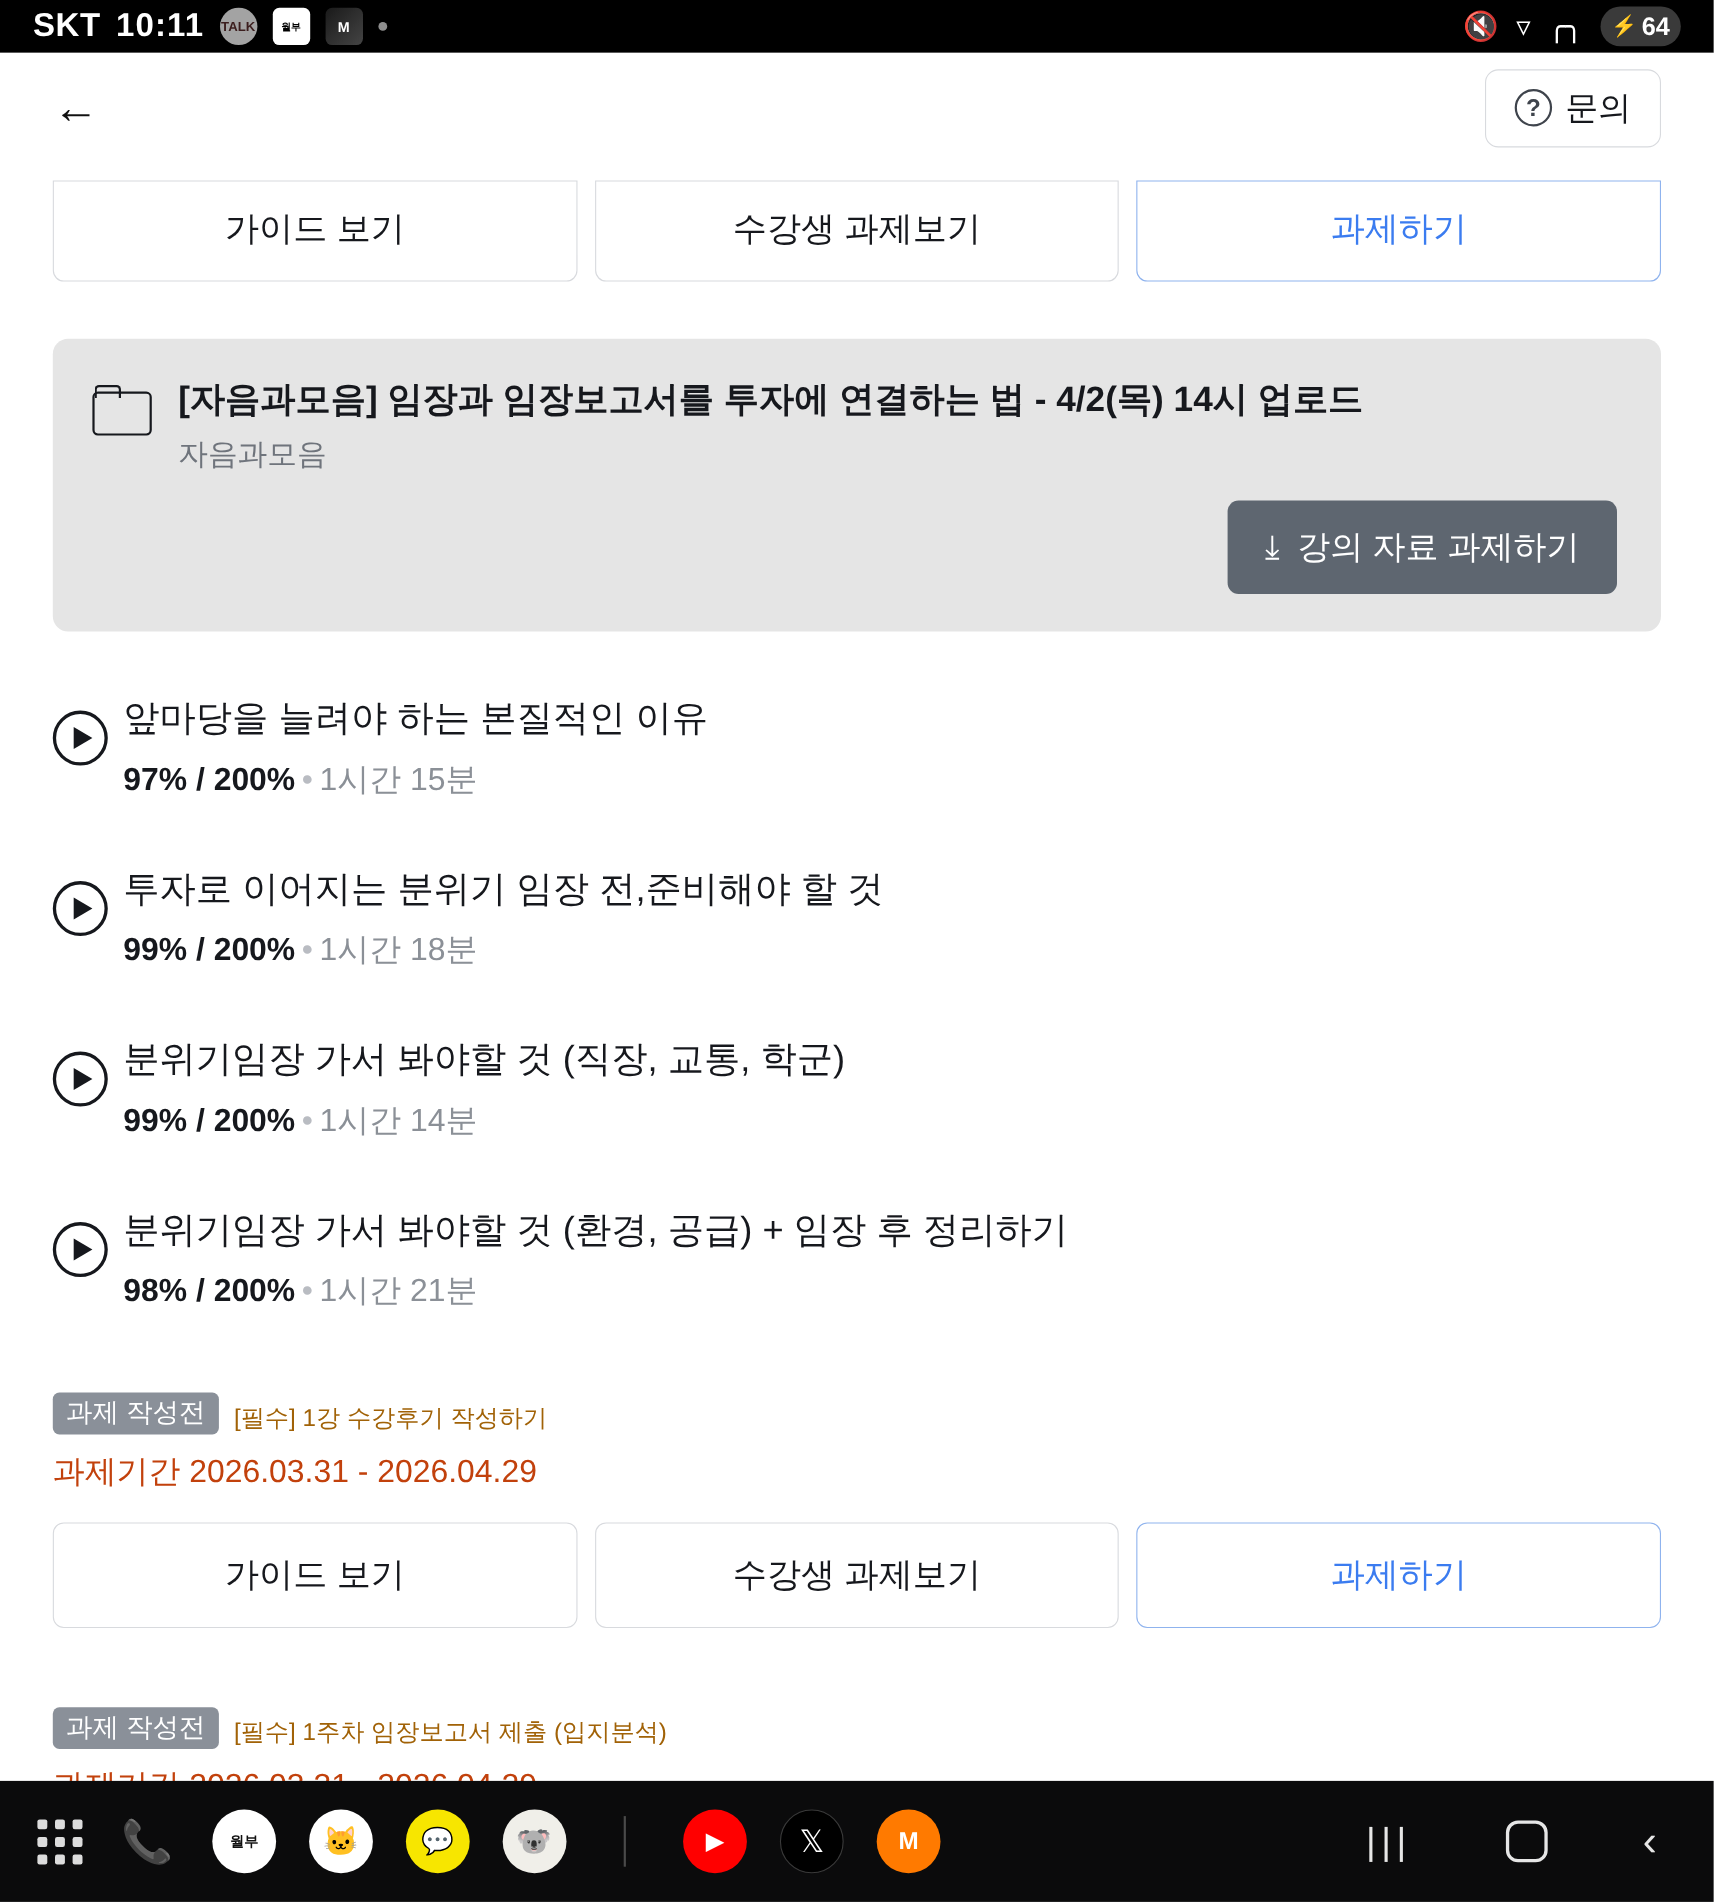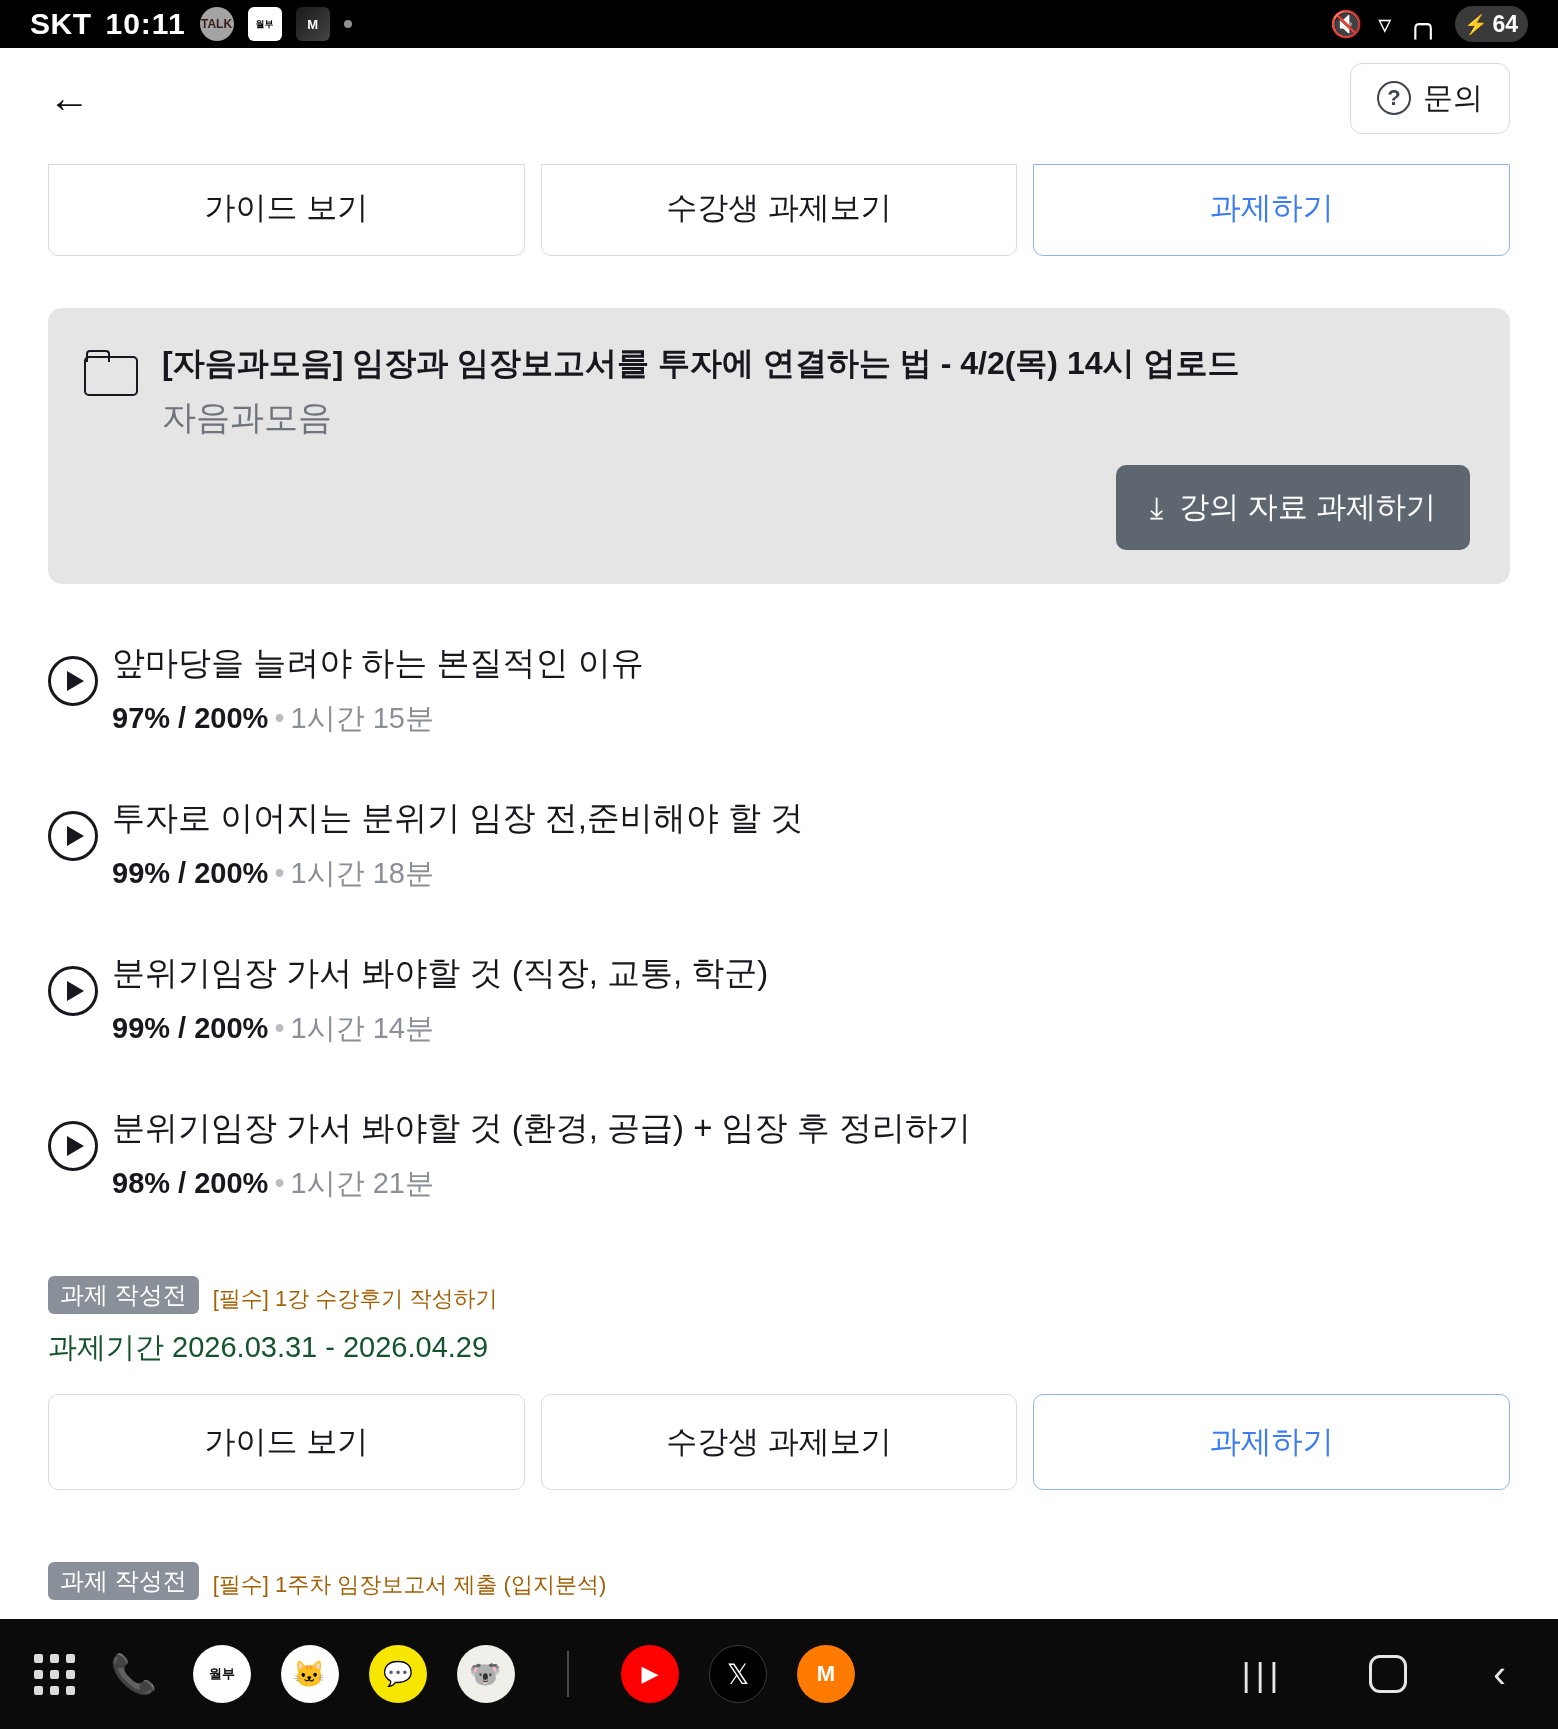--- a/index.html
+++ b/index.html
@@ -135,21 +135,21 @@
     position: absolute; left: 0; top: 6px; width: 50px; height: 36px;
     border: 2.5px solid #16181d; border-radius: 5px;
   }
   .folder-icon::after {
     content: "";
     position: absolute; left: 2px; top: 0px; width: 20px; height: 10px;
     border: 2.5px solid #16181d; border-bottom: none;
     border-radius: 4px 4px 0 0;
   }
   .mat-title { font-size: 32px; font-weight: 700; color: #16181d; line-height: 1.35; }
-  .mat-sub { font-size: 34px; color: #6f747c; margin-top: 10px; }
+  .mat-sub { font-size: 27px; color: #6f747c; margin-top: 10px; }
   .dl-wrap { display: flex; justify-content: flex-end; margin-top: 24px; }
   .dl-btn {
     background: #5e6670;
     color: #ffffff;
     border-radius: 10px;
     font-size: 30px;
     padding: 22px 34px;
     display: flex; align-items: center; gap: 16px;
     cursor: pointer;
   }
@@ -187,21 +187,21 @@
   .assign-head { display: flex; align-items: flex-end; gap: 14px; flex-wrap: wrap; }
   .badge {
     background: #8a9099;
     color: #ffffff;
     font-size: 24px;
     border-radius: 6px;
     padding: 7px 12px;
     line-height: 1;
   }
   .assign-title { font-size: 22px; color: #a16207; }
-  .assign-period { margin-top: 14px; font-size: 29px; color: #14532d; }
+  .assign-period { margin-top: 14px; font-size: 29px; color: #c2410c; }
   .assign .btn-row { margin-top: 26px; }
 
   
   .navbar {
     flex: 0 0 auto;
     height: 110px;
     background: #0b0b0c;
     display: flex;
     align-items: center;
     padding: 0 34px;

